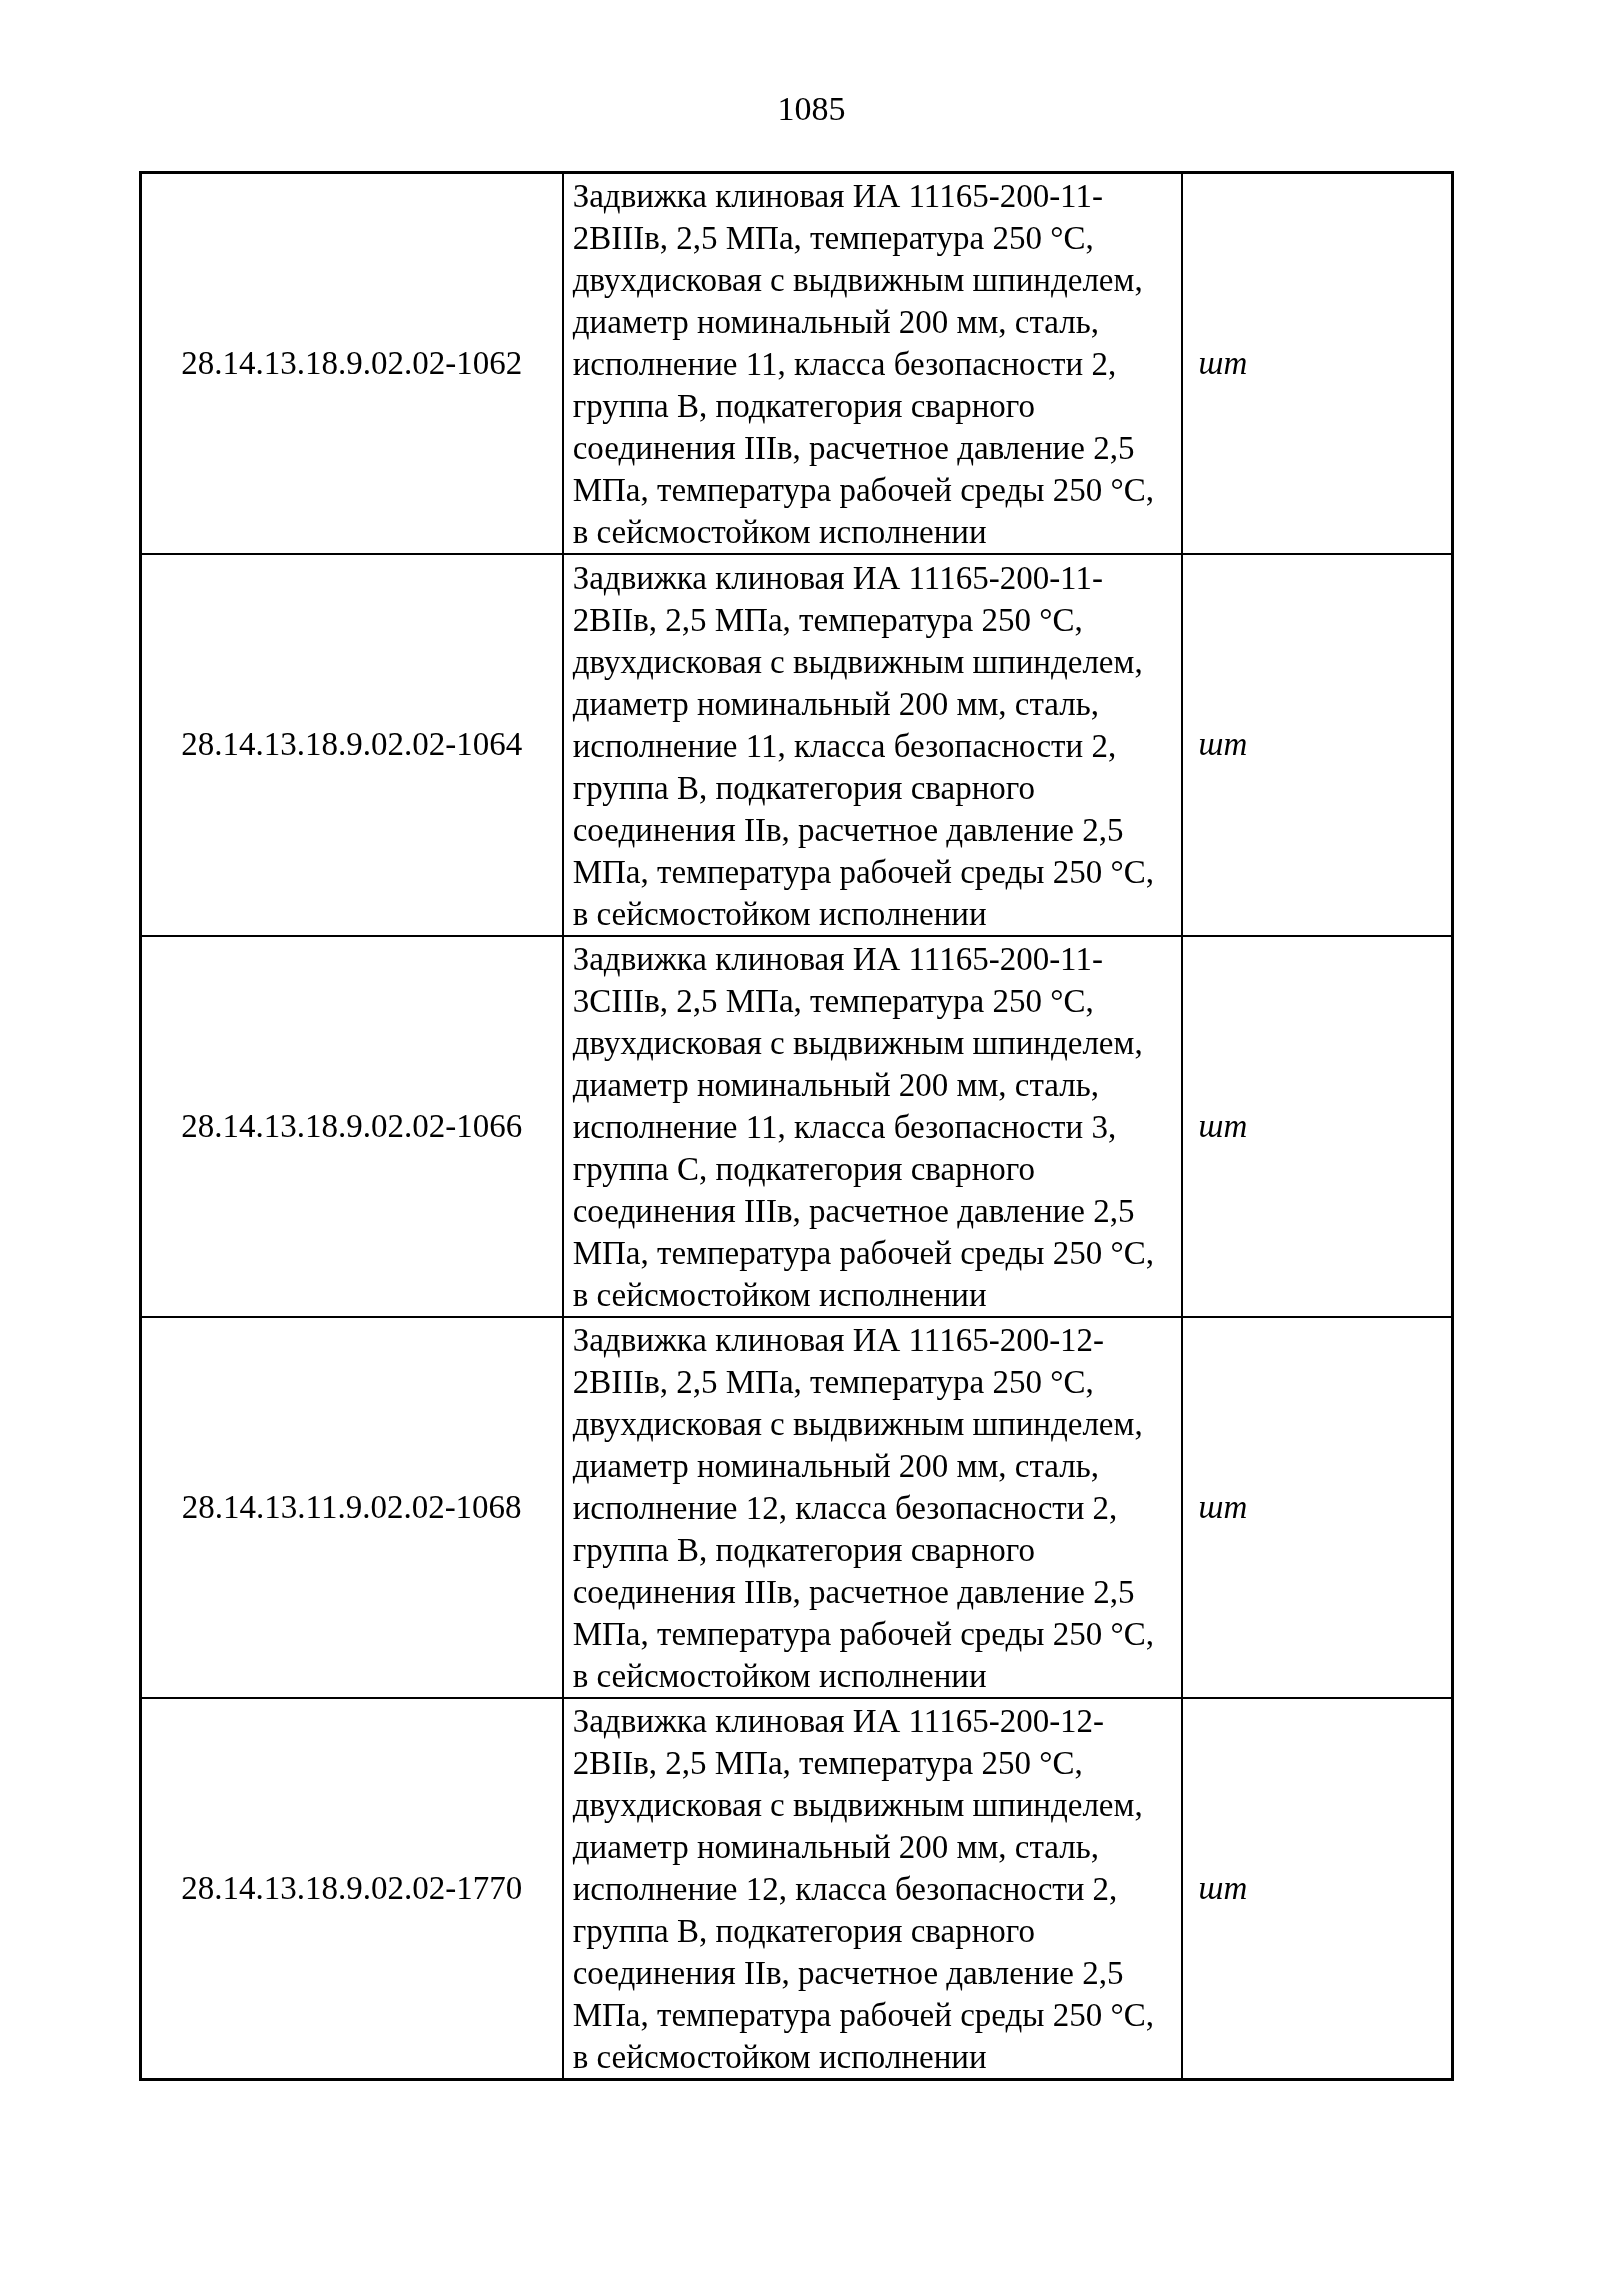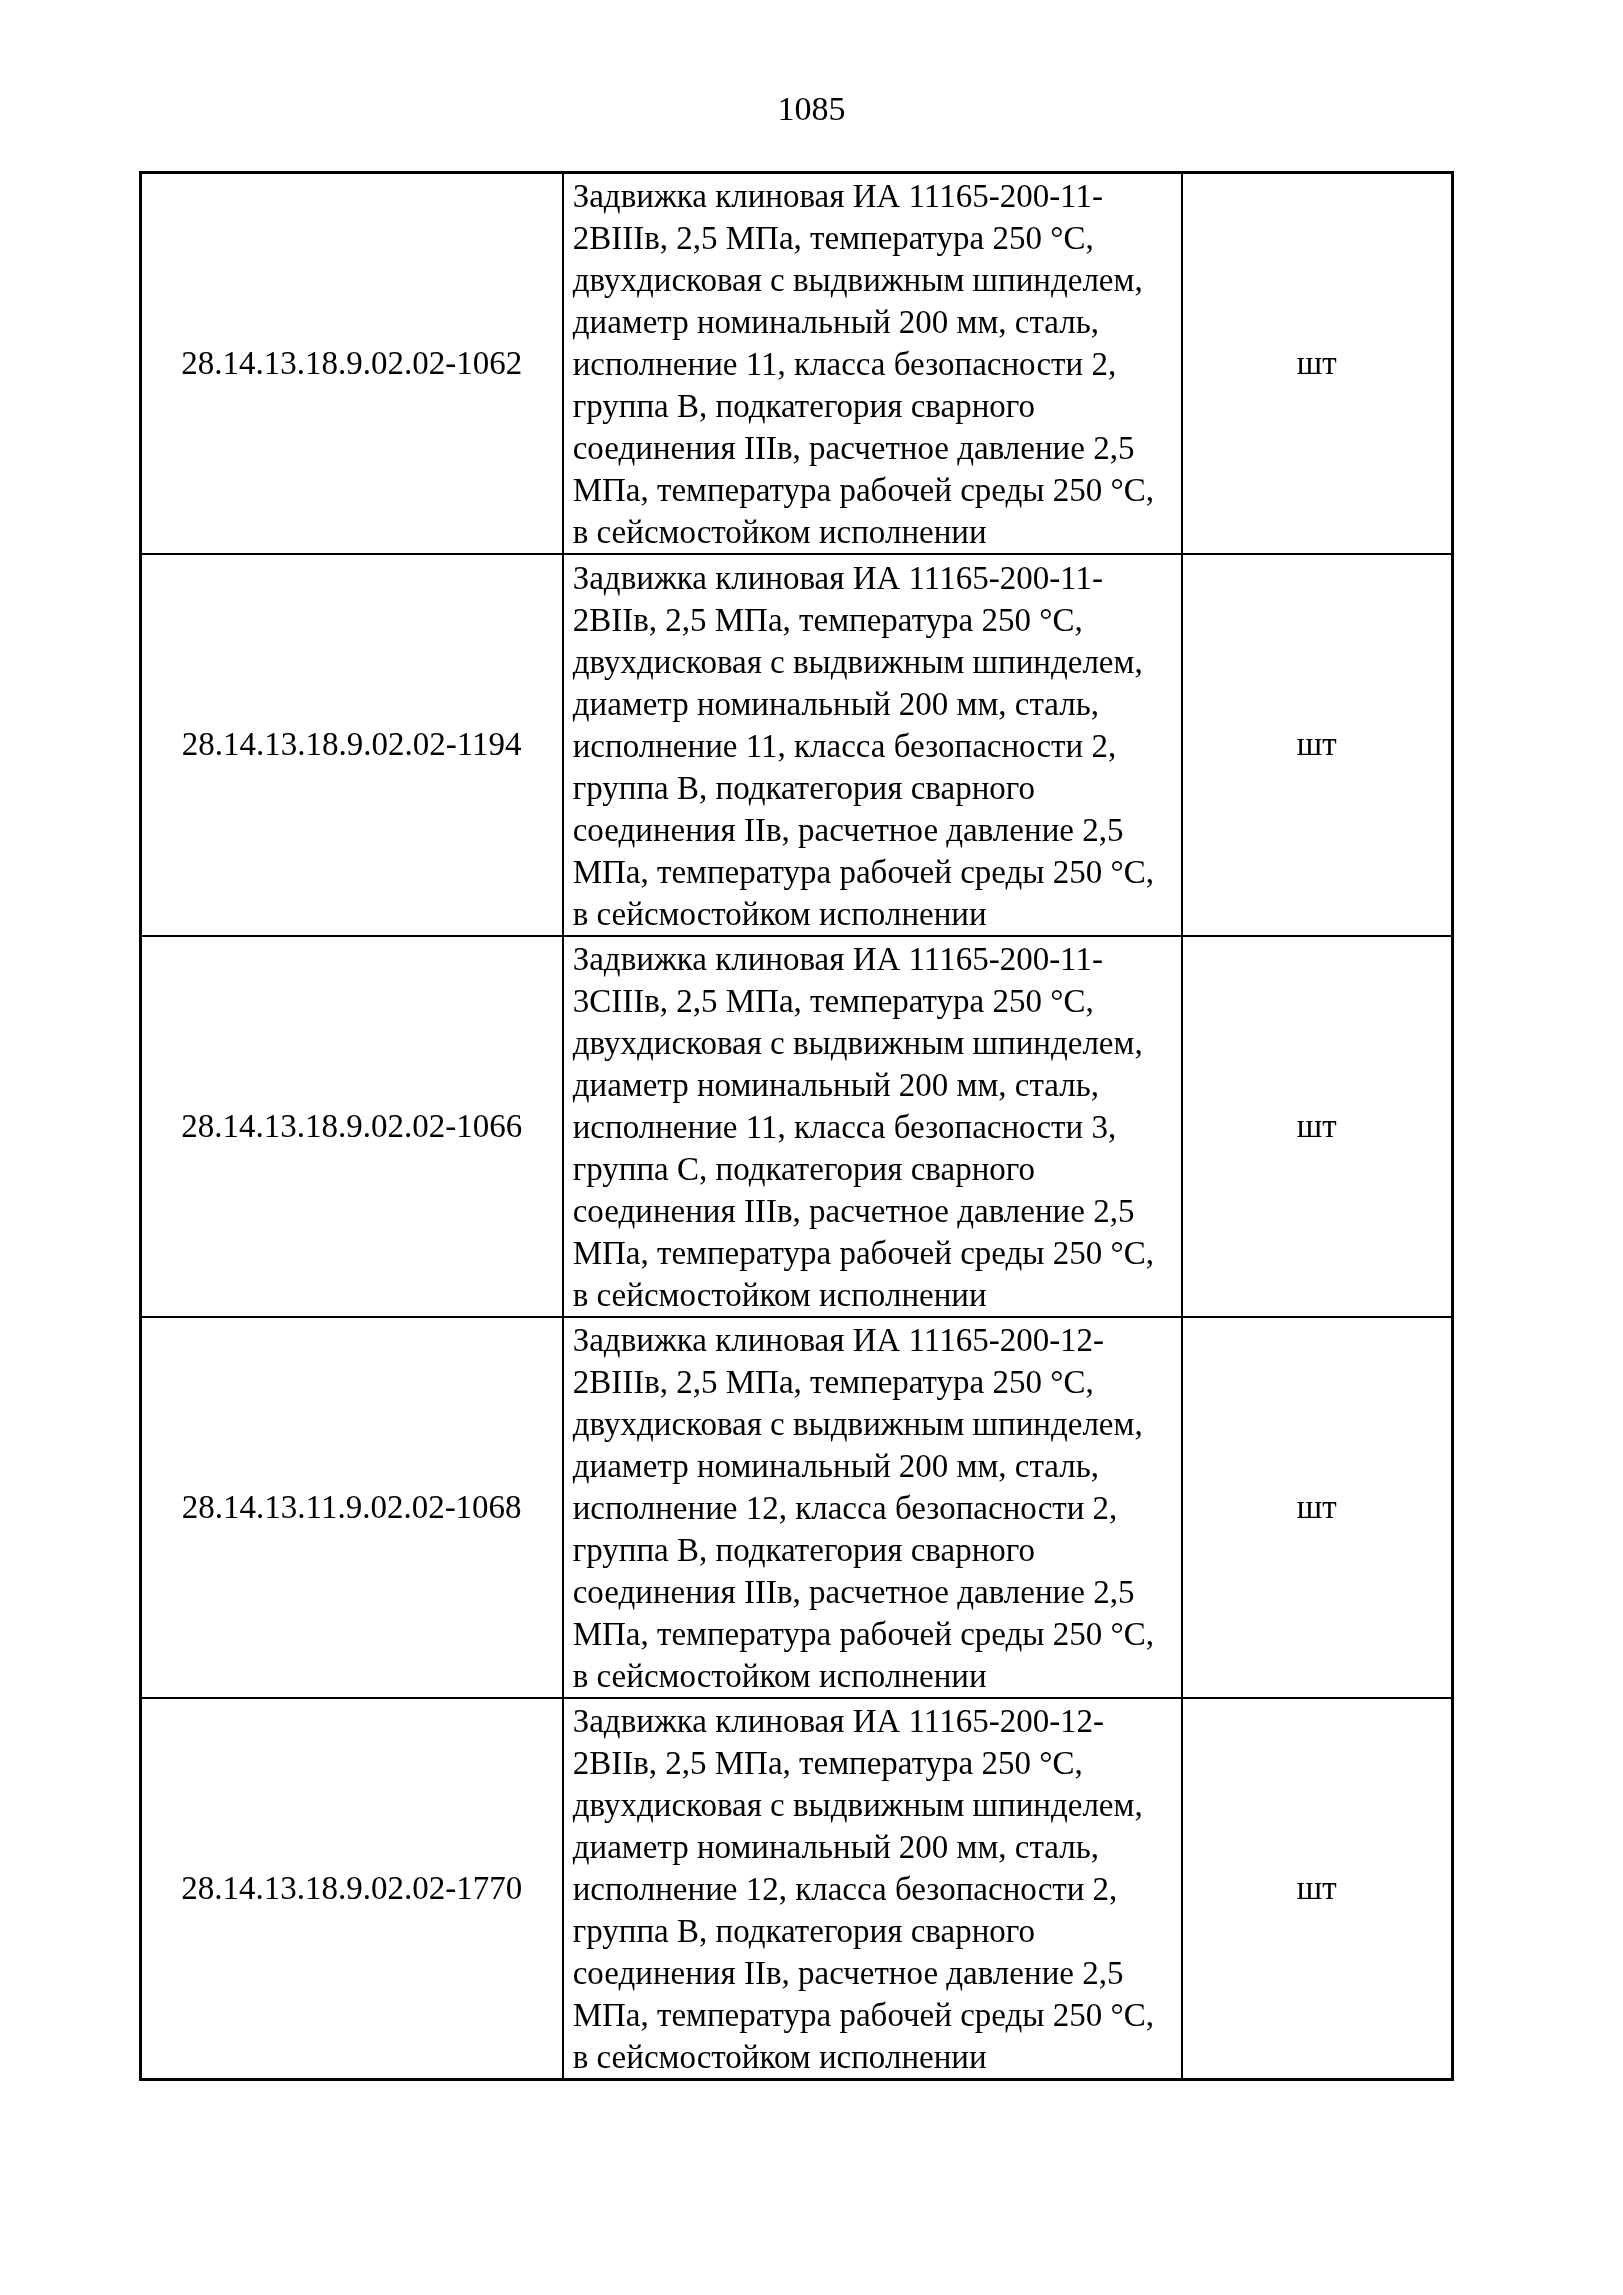--- a/index.html
+++ b/index.html
@@ -42,23 +42,24 @@
     vertical-align: middle;
     padding: 8px;
   }
   td.desc-cell {
     vertical-align: top;
     padding: 1.3px 9.2px 0 9.2px;
     line-height: 42px;
     text-align: left;
   }
   td.unit-cell {
-    text-align: center;
+    text-align: left;
     vertical-align: middle;
-    padding: 10px;
+    padding: 16px;
+    font-style: italic;
   }
   tr.item-row {
     height: 340px;
   }
 </style>
 </head>
 <body>
 
 <div class="page-number">1085</div>
 
@@ -68,21 +69,21 @@
     <col style="width:619px">
     <col style="width:271px">
   </colgroup>
   <tbody>
     <tr class="item-row">
       <td class="code-cell">28.14.13.18.9.02.02-1062</td>
       <td class="desc-cell">Задвижка клиновая ИА 11165-200-11-2ВIIIв, 2,5 МПа, температура 250 °С, двухдисковая с выдвижным шпинделем, диаметр номинальный 200 мм, сталь, исполнение 11, класса безопасности 2, группа В, подкатегория сварного соединения IIIв, расчетное давление 2,5 МПа, температура рабочей среды 250 °С, в сейсмостойком исполнении</td>
       <td class="unit-cell">шт</td>
     </tr>
     <tr class="item-row">
-      <td class="code-cell">28.14.13.18.9.02.02-1194</td>
+      <td class="code-cell">28.14.13.18.9.02.02-1064</td>
       <td class="desc-cell">Задвижка клиновая ИА 11165-200-11-2ВIIв, 2,5 МПа, температура 250 °С, двухдисковая с выдвижным шпинделем, диаметр номинальный 200 мм, сталь, исполнение 11, класса безопасности 2, группа В, подкатегория сварного соединения IIв, расчетное давление 2,5 МПа, температура рабочей среды 250 °С, в сейсмостойком исполнении</td>
       <td class="unit-cell">шт</td>
     </tr>
     <tr class="item-row">
       <td class="code-cell">28.14.13.18.9.02.02-1066</td>
       <td class="desc-cell">Задвижка клиновая ИА 11165-200-11-3СIIIв, 2,5 МПа, температура 250 °С, двухдисковая с выдвижным шпинделем, диаметр номинальный 200 мм, сталь, исполнение 11, класса безопасности 3, группа С, подкатегория сварного соединения IIIв, расчетное давление 2,5 МПа, температура рабочей среды 250 °С, в сейсмостойком исполнении</td>
       <td class="unit-cell">шт</td>
     </tr>
     <tr class="item-row">
       <td class="code-cell">28.14.13.11.9.02.02-1068</td>

